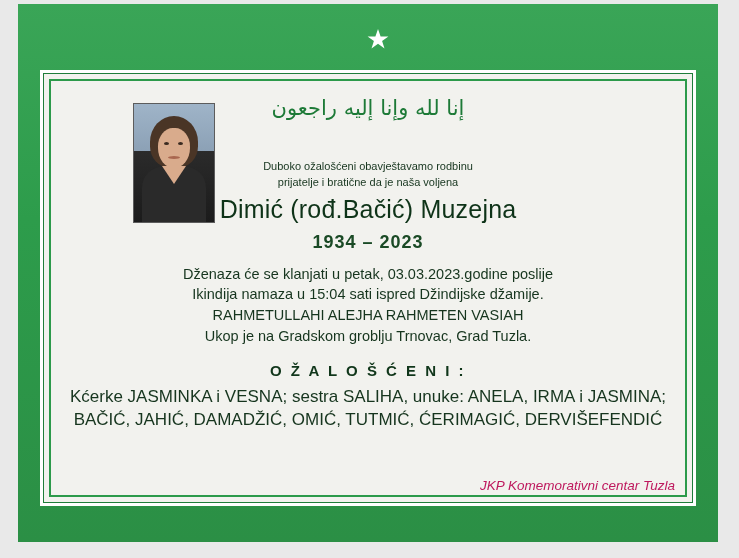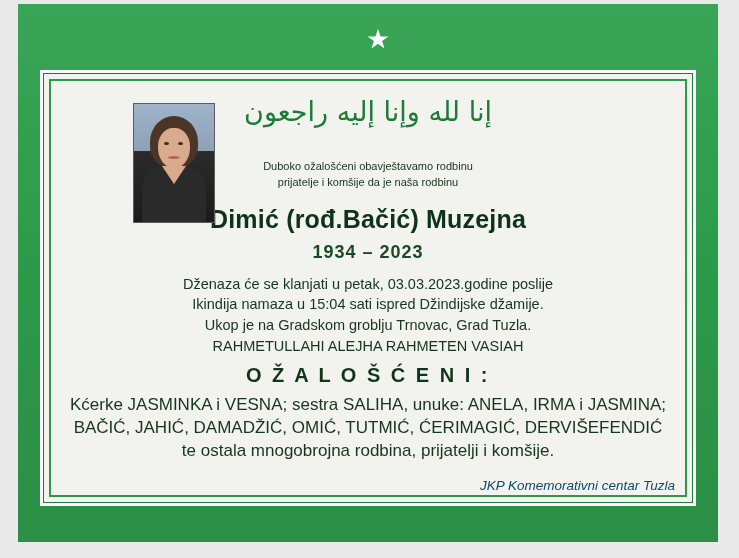--- a/index.html
+++ b/index.html
@@ -81,38 +81,38 @@
   .photo .face { position:absolute; left:24px; top:24px; width:32px; height:40px; border-radius:46% 46% 50% 50%; background:#d9ab8c; }
   .photo .eye-l { position:absolute; left:30px; top:38px; width:5px; height:3px; border-radius:50%; background:#3a2a20; }
   .photo .eye-r { position:absolute; left:44px; top:38px; width:5px; height:3px; border-radius:50%; background:#3a2a20; }
   .photo .mouth { position:absolute; left:34px; top:52px; width:12px; height:3px; border-radius:50%; background:#a9674f; }
   .photo .body { position:absolute; left:8px; top:62px; width:64px; height:60px; border-radius:36% 36% 0 0; background:#2a2a2a; }
   .photo .collar { position:absolute; left:28px; top:62px; width:24px; height:18px; background:#d9ab8c; clip-path: polygon(0 0, 100% 0, 50% 100%); }
 
   .arabic {
     margin: 12px 0 0 0;
     font-family: "DejaVu Sans", sans-serif;
-    font-size: 27px;
+    font-size: 21px;
     color: #1d7a37;
     letter-spacing: 1px;
     line-height: 1.1;
     min-height: 36px;
   }
 
   .intro {
     margin-top: 26px;
     font-size: 11px;
     line-height: 1.45;
     color: #16351e;
   }
 
   .deceased-name {
-    margin-top: 14px;
+    margin-top: 4px;
     font-size: 25px;
-    font-weight: bold;
+    font-weight: normal;
     color: #0e3318;
     letter-spacing: 0.2px;
   }
 
   .years {
     margin-top: 8px;
     font-size: 18px;
     font-weight: bold;
     color: #1a4a25;
     letter-spacing: 1px;
@@ -120,42 +120,42 @@
 
   .details {
     margin-top: 11px;
     font-size: 14.5px;
     line-height: 1.42;
     color: #16351e;
   }
   .details div { white-space: nowrap; }
 
   .mourners-title {
-    margin-top: 8px;
-    font-size: 20px;
+    margin-top: 16px;
+    font-size: 15px;
     font-weight: bold;
     letter-spacing: 2.5px;
     color: #10361a;
   }
 
   .mourners {
     margin-top: 6px;
     font-size: 17px;
     line-height: 1.36;
     color: #16351e;
   }
   .mourners div { white-space: nowrap; }
 
   .footer {
     position: absolute;
     right: 4px;
     bottom: 0px;
     font-size: 13.5px;
     font-style: italic;
-    color: #0c4a6e;
+    color: #be185d;
   }
 </style>
 </head>
 <body>
 
 <div class="notice">
 
   <div class="crescent-wrap">
     <svg width="56" height="50" viewBox="0 0 56 50">
       <path d="M32 2 A23 23 0 1 0 32 48 A18.5 18.5 0 1 1 32 2 Z" fill="#ffffff"></path>
@@ -177,39 +177,38 @@
         <div class="collar"></div>
         <div class="eye-l"></div>
         <div class="eye-r"></div>
         <div class="mouth"></div>
       </div>
 
       <div class="arabic">إنا لله وإنا إليه راجعون</div>
 
       <div class="intro">
         <div>Duboko ožalošćeni obavještavamo rodbinu</div>
-        <div>prijatelje i komšije da je naša rodbinu</div>
+        <div>prijatelje i bratične da je naša voljena</div>
       </div>
 
       <div class="deceased-name">Dimić (rođ.Bačić) Muzejna</div>
 
       <div class="years">1934 – 2023</div>
 
       <div class="details">
         <div>Dženaza će se klanjati u petak, 03.03.2023.godine poslije</div>
         <div>Ikindija namaza u 15:04 sati ispred Džindijske džamije.</div>
+        <div>RAHMETULLAHI ALEJHA RAHMETEN VASIAH</div>
         <div>Ukop je na Gradskom groblju Trnovac, Grad Tuzla.</div>
-        <div>RAHMETULLAHI ALEJHA RAHMETEN VASIAH</div>
       </div>
 
       <div class="mourners-title">O Ž A L O Š Ć E N I :</div>
 
       <div class="mourners">
         <div>Kćerke JASMINKA i VESNA; sestra SALIHA, unuke: ANELA, IRMA i JASMINA;</div>
         <div>BAČIĆ, JAHIĆ, DAMADŽIĆ, OMIĆ, TUTMIĆ, ĆERIMAGIĆ, DERVIŠEFENDIĆ</div>
-        <div>te ostala mnogobrojna rodbina, prijatelji i komšije.</div>
       </div>
 
       <div class="footer">JKP Komemorativni centar Tuzla</div>
 
     </div>
   </div>
 </div>
 
 </body></html>

